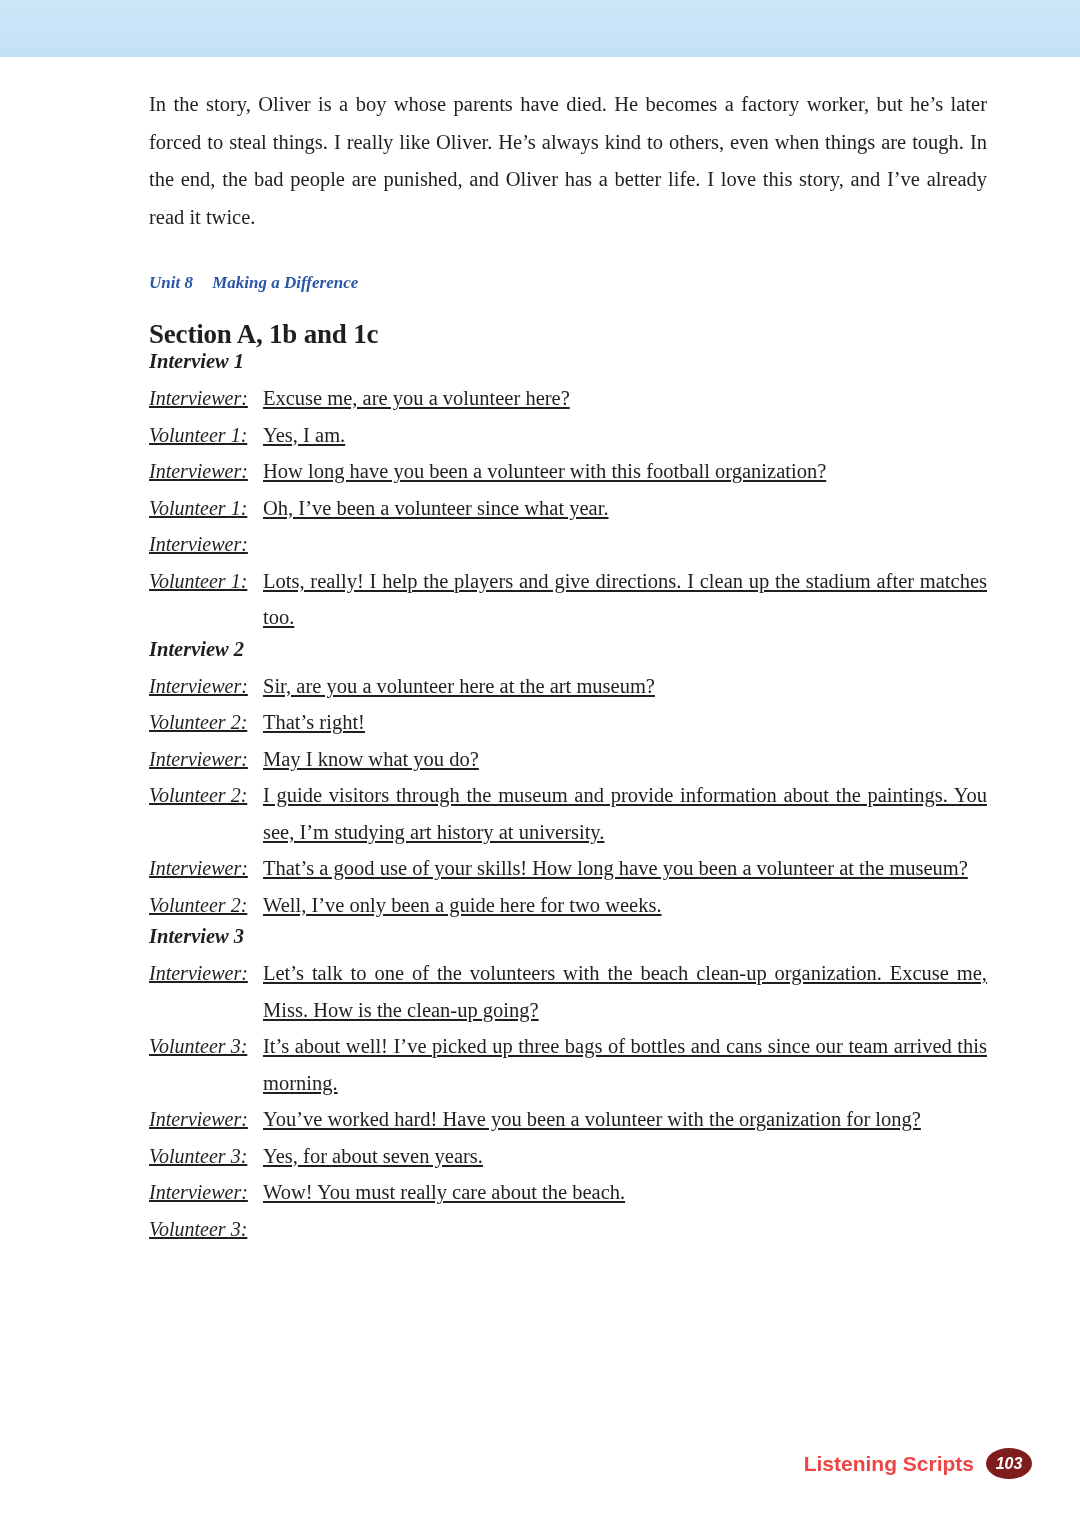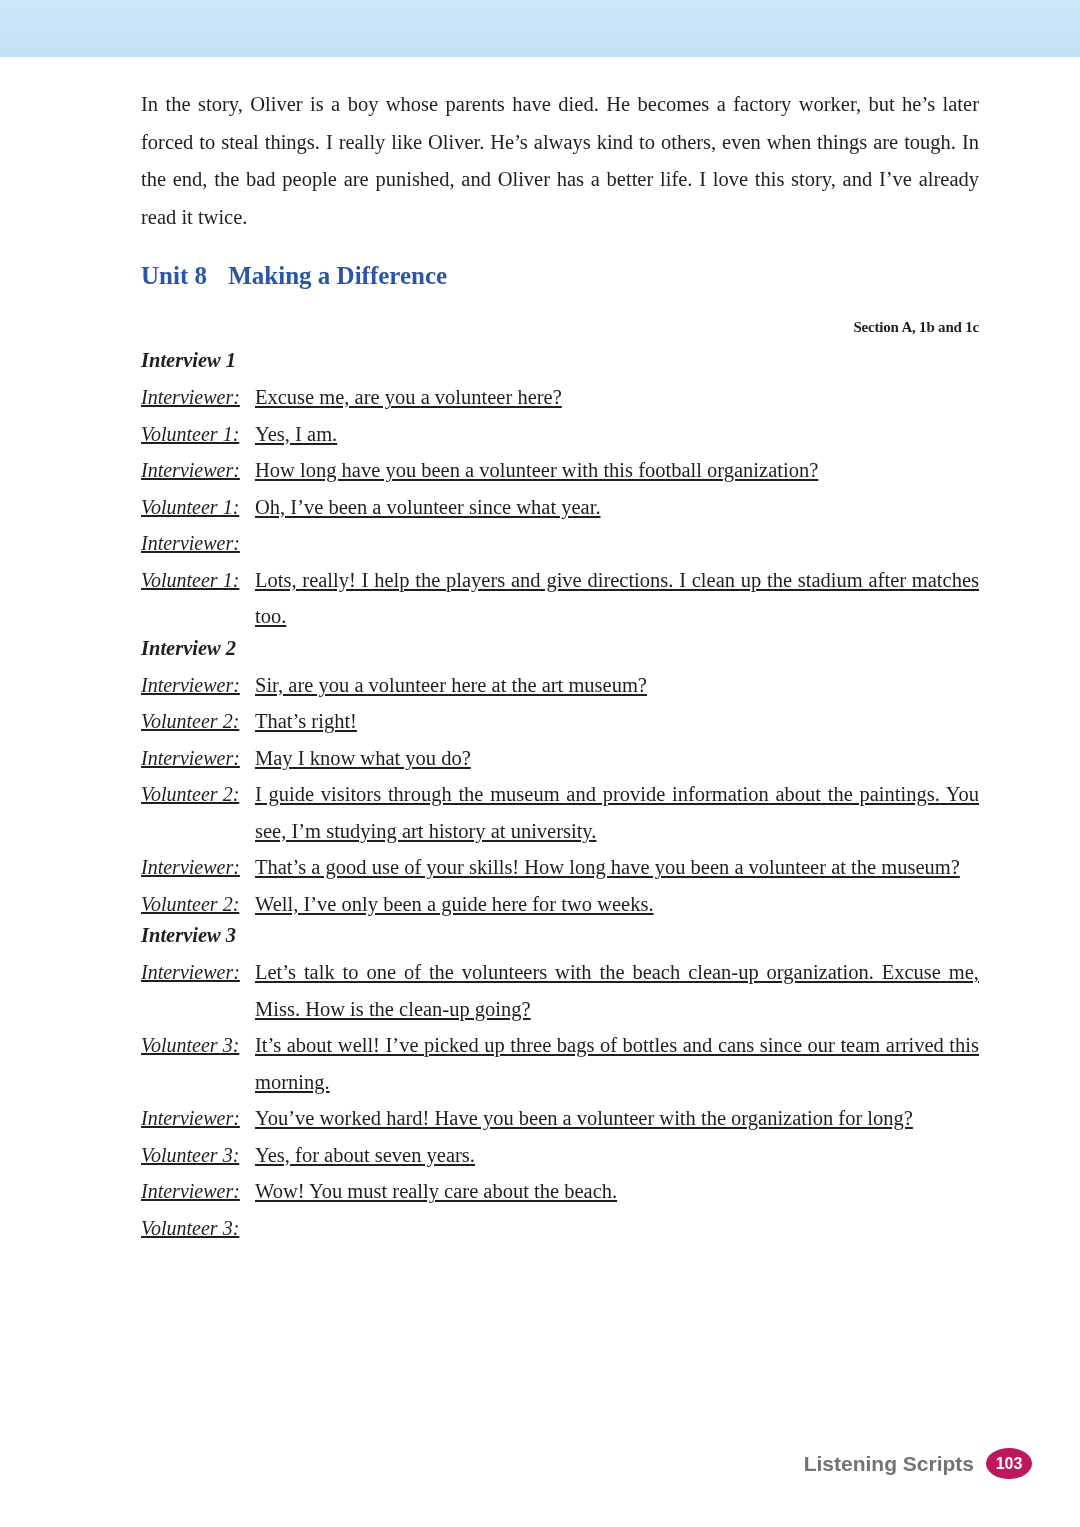--- a/index.html
+++ b/index.html
@@ -20,43 +20,43 @@
   .top-band {
     position: absolute;
     top: 0; left: 0;
     width: 1080px;
     height: 57px;
     background: linear-gradient(180deg, #cde7f8 0%, #c3e1f5 100%);
   }
   .content {
     position: absolute;
     top: 86px;
-    left: 141px;
+    left: 149px;
     width: 838px;
   }
   .intro {
     margin: 0;
     font-size: 20.5px;
     line-height: 37.5px;
     text-align: justify;
   }
   .unit-heading {
-    margin: 26px 0 0 0;
-    font-size: 25px;
+    margin: 33px 0 0 0;
+    font-size: 17px;
     line-height: 28px;
     font-weight: bold;
+    font-style: italic;
   }
   .unit-label { margin-right: 15px; }
   .section-heading {
-    margin: 25px 0 8px 0;
-    font-size: 15px;
+    margin: 25px 0 2px 0;
+    font-size: 27px;
     line-height: 24px;
     font-weight: bold;
     letter-spacing: -0.2px;
-    text-align: right;
   }
   .interview { }
   .interview-title {
     margin: 0 0 6px 0;
     font-size: 20.5px;
     line-height: 26px;
     font-weight: bold;
     font-style: italic;
   }
   .line {
@@ -218,16 +218,16 @@
 
   <div class="line">
     <span class="speaker">Volunteer 3:</span>
   </div>
 </div>
   </section>
 </div>
   </div>
 
   <div class="footer">
-    <span class="footer-label" style="color: #737373;">Listening Scripts</span>
-    <span class="page-badge" style="background: #be185d;">103</span>
+    <span class="footer-label" style="color: #ef4444;">Listening Scripts</span>
+    <span class="page-badge" style="background: #7f1d1d; font-style: italic;">103</span>
   </div>
 </div>
 
 </body></html>

